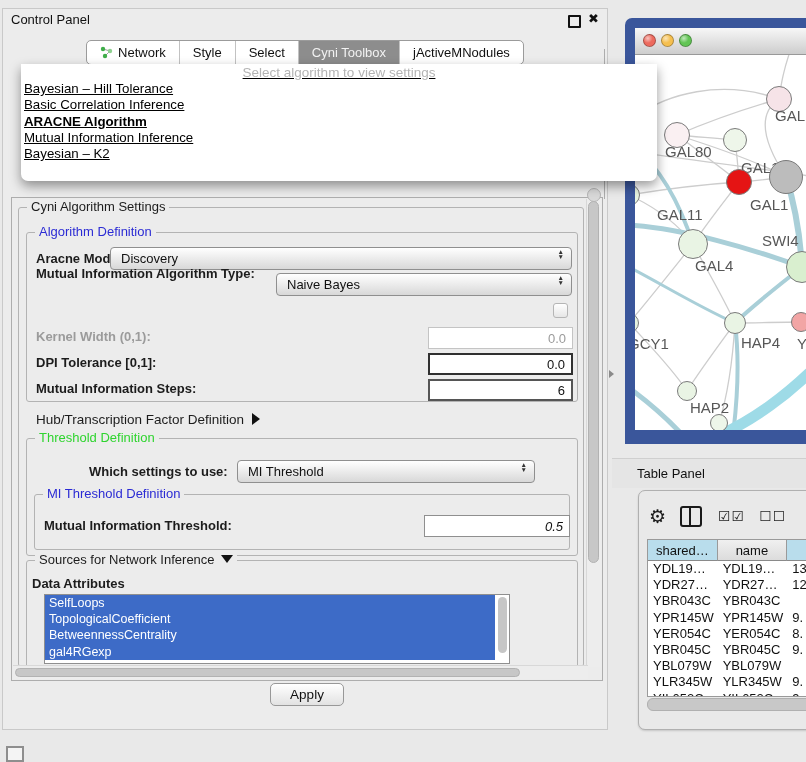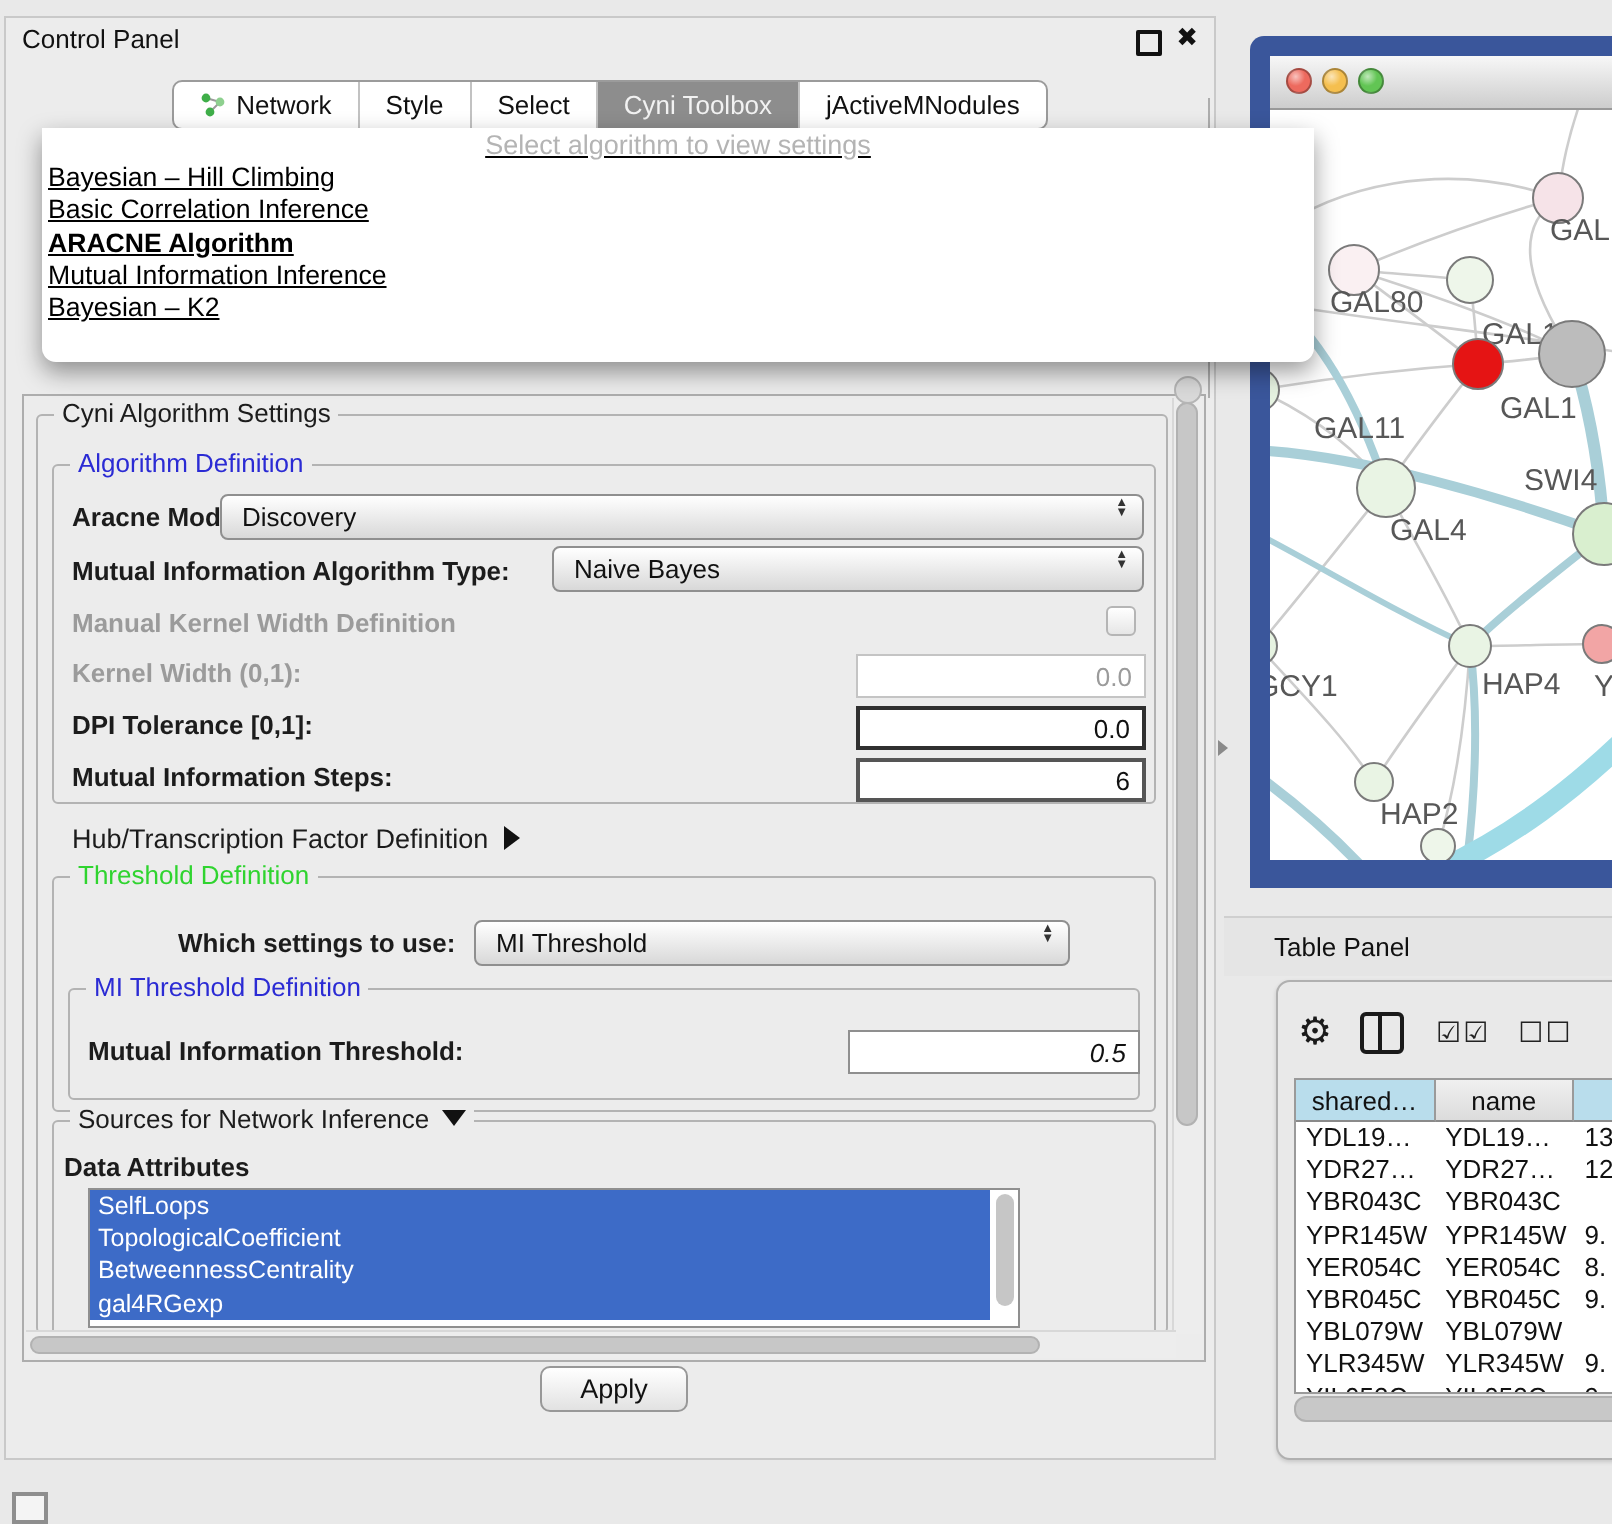--- a/index.html
+++ b/index.html
@@ -139,21 +139,21 @@
 
     <div class="frag" id="frag-line1"></div>
     <div class="frag" id="frag-line2"></div>
     <div class="frag" id="frag-combo"></div>
     <div class="frag" id="frag-hline"></div>
     <div class="frag" id="frag-knob"></div>
 
     <div id="algo-dropdown">
       <div id="dd-prompt">Select algorithm to view settings</div>
       <div id="dd-items">
-          <div class="dd-item">Bayesian – Hill Climbing</div>
+          <div class="dd-item">Bayesian – Hill Tolerance</div>
           <div class="dd-item">Basic Correlation Inference</div>
           <div class="dd-item sel">ARACNE Algorithm</div>
           <div class="dd-item">Mutual Information Inference</div>
           <div class="dd-item">Bayesian – K2</div>
         </div>
     </div>
 
     <div id="main-panel">
 
       <div class="grp" id="cyni-group" style="left:6px;top:9px;width:566px;height:460px;">
@@ -166,30 +166,29 @@
 
       <span class="lbl" style="left:24px;top:53px;">Aracne Mode:</span>
       <div class="combo" style="left:98px;top:49px;width:462px;height:23px;">
         <span>Discovery</span>
         <span class="spin">
             <span>▲</span>
             <span>▼</span>
           </span>
       </div>
 
-      <span class="lbl" style="left:24px;top:80px;">Mutual Information Algorithm Type:</span>
+      <span class="lbl" style="left:24px;top:68px;">Mutual Information Algorithm Type:</span>
       <div class="combo" style="left:264px;top:75px;width:296px;height:23px;">
         <span>Naive Bayes</span>
         <span class="spin">
             <span>▲</span>
             <span>▼</span>
           </span>
       </div>
 
-      <span class="lbl dis" style="left:24px;top:106px;">Manual Kernel Width Definition</span>
       <div id="manual-kernel-cb"></div>
 
       <span class="lbl dis" style="left:24px;top:131px;">Kernel Width (0,1):</span>
       <input class="inp dis" style="left: 416px; top: 129px; width: 145px; height: 22px;" readonly="" value="0.0">
 
       <span class="lbl" style="left:24px;top:157px;">DPI Tolerance [0,1]:</span>
       <input class="inp focus" style="left: 416px; top: 155px; width: 145px; height: 22px;" readonly="" value="0.0">
 
       <span class="lbl" style="left:24px;top:183px;">Mutual Information Steps:</span>
       <input class="inp med" style="left: 416px; top: 181px; width: 145px; height: 22px;" readonly="" value="6">

